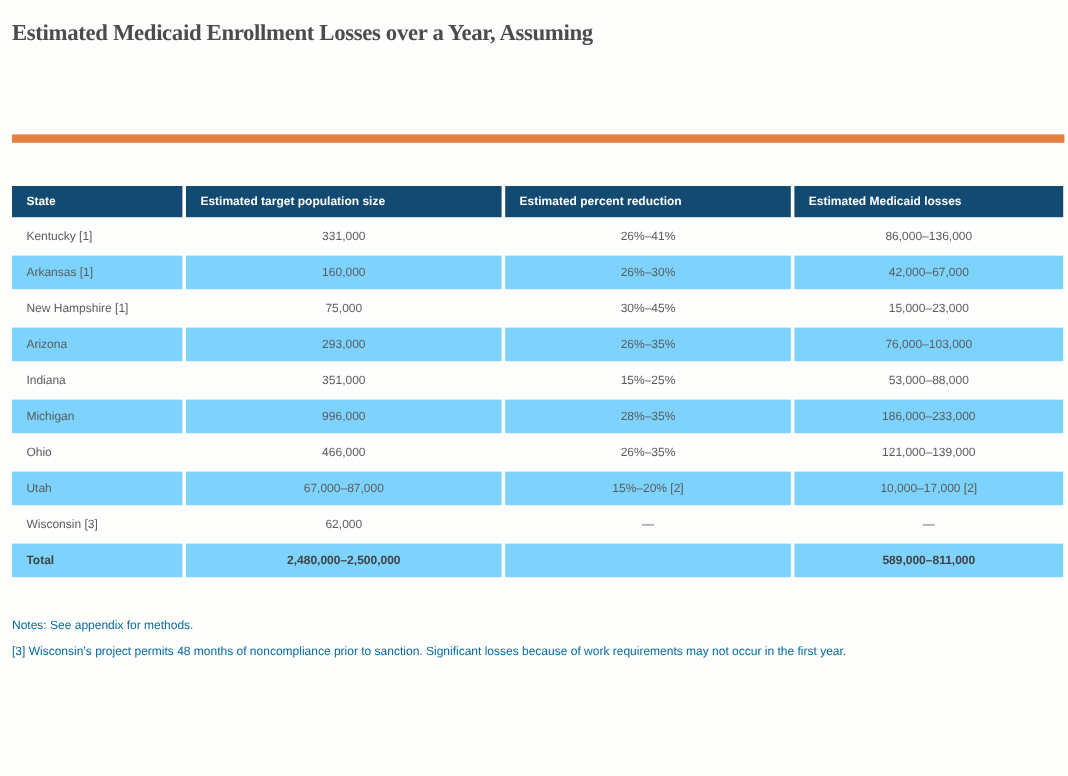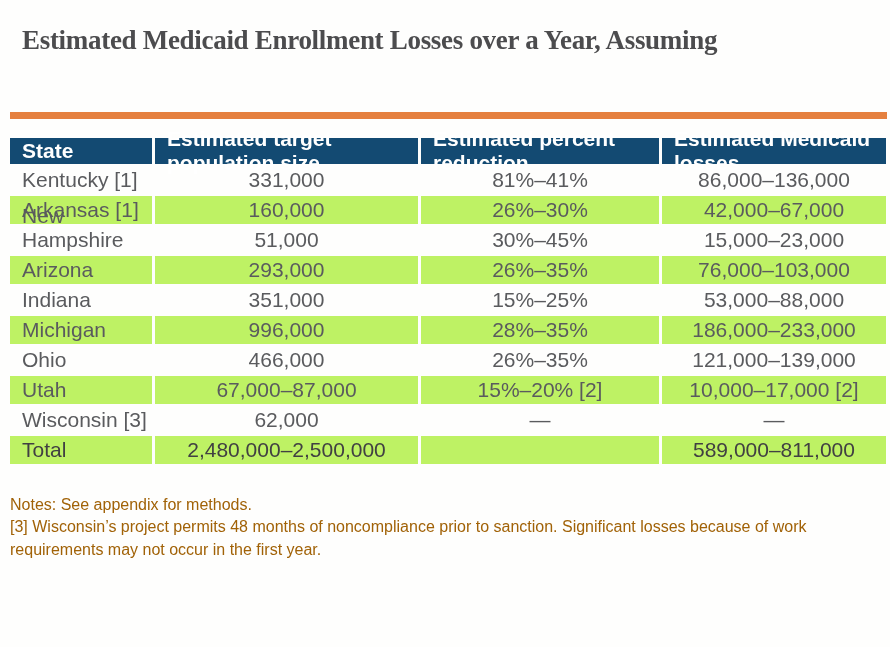--- a/index.html
+++ b/index.html
@@ -13,23 +13,23 @@
     background: #fefefd;
     font-family: "Liberation Sans", sans-serif;
     overflow: hidden;
   }
 
   
   .title {
     position: absolute;
     left: 10px;
     top: 5px;
-    margin: 12px;
+    margin: 0;
     font-family: "Liberation Serif", serif;
-    font-size: 27px;
+    font-size: 19px;
     line-height: 46px;
     font-weight: 700;
     letter-spacing: -0.3px;
     color: #4c4c4e;
   }
   .title span { display: block; white-space: nowrap; }
 
   
   .rule {
     position: absolute;
@@ -37,58 +37,58 @@
     top: 112px;
     width: 877px;
     height: 7px;
     background: #e5803f;
   }
 
   
   .grid {
     position: absolute;
     left: 10px;
-    top: 138px;
+    top: 155px;
     width: 877px;
     display: grid;
     grid-template-columns: 142px 263px 238px 224px;
     grid-template-rows: 26px repeat(10, 28px);
     column-gap: 3px;
     row-gap: 2px;
-    font-size: 21px;
+    font-size: 10px;
   }
   .row { display: contents; }
   .c {
     display: flex;
     align-items: center;
     color: #5a5b5e;
     background: transparent;
   }
   .c.left { padding-left: 12px; }
   .c.center { justify-content: center; text-align: left; }
   .row.head .c {
     background: #134a72;
     color: #ffffff;
     font-weight: 700;
     padding-left: 12px;
     justify-content: flex-start;
     text-align: left;
   }
-  .row.tint .c { background: #bef264; }
-  .row.total .c { font-weight: 400; color: #414042; }
+  .row.tint .c { background: #7dd3fc; }
+  .row.total .c { font-weight: 700; color: #414042; }
 
   
   .notes {
     position: absolute;
     left: 10px;
-    top: 494px;
+    top: 511px;
     width: 876px;
-    font-size: 16px;
+    font-size: 10px;
     line-height: 22.4px;
-    color: #a16207;
+    color: #0369a1;
   }
   .notes p { margin: 0; }
 </style>
 </head>
 <body>
 
 <div class="page">
 
   <h1 class="title">
     <span>Estimated Medicaid Enrollment Losses over a Year, Assuming</span>
@@ -101,34 +101,34 @@
     <div class="row head">
       <div class="c">State</div>
       <div class="c">Estimated target population size</div>
       <div class="c">Estimated percent reduction</div>
       <div class="c">Estimated Medicaid losses</div>
     </div>
 
     <div class="row">
       <div class="c left">Kentucky [1]</div>
       <div class="c center">331,000</div>
-      <div class="c center">81%–41%</div>
+      <div class="c center">26%–41%</div>
       <div class="c center">86,000–136,000</div>
     </div>
 
     <div class="row tint">
       <div class="c left">Arkansas [1]</div>
       <div class="c center">160,000</div>
       <div class="c center">26%–30%</div>
       <div class="c center">42,000–67,000</div>
     </div>
 
     <div class="row">
       <div class="c left">New Hampshire [1]</div>
-      <div class="c center">51,000</div>
+      <div class="c center">75,000</div>
       <div class="c center">30%–45%</div>
       <div class="c center">15,000–23,000</div>
     </div>
 
     <div class="row tint">
       <div class="c left">Arizona</div>
       <div class="c center">293,000</div>
       <div class="c center">26%–35%</div>
       <div class="c center">76,000–103,000</div>
     </div>

